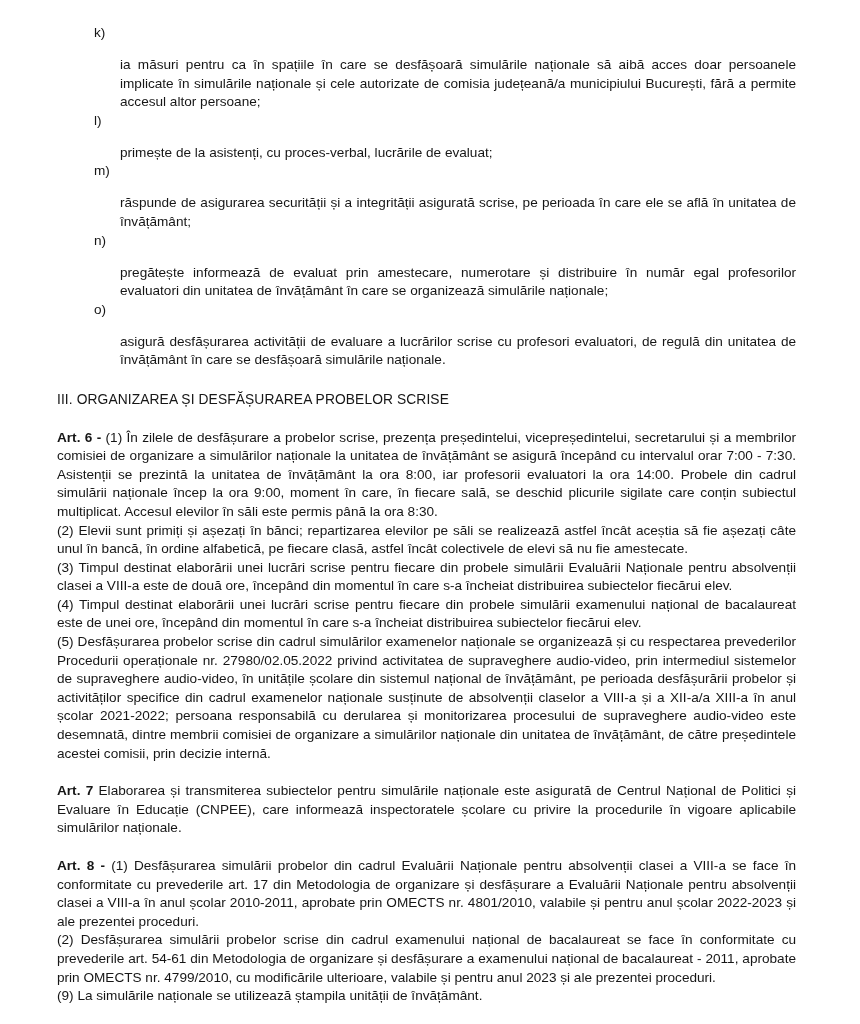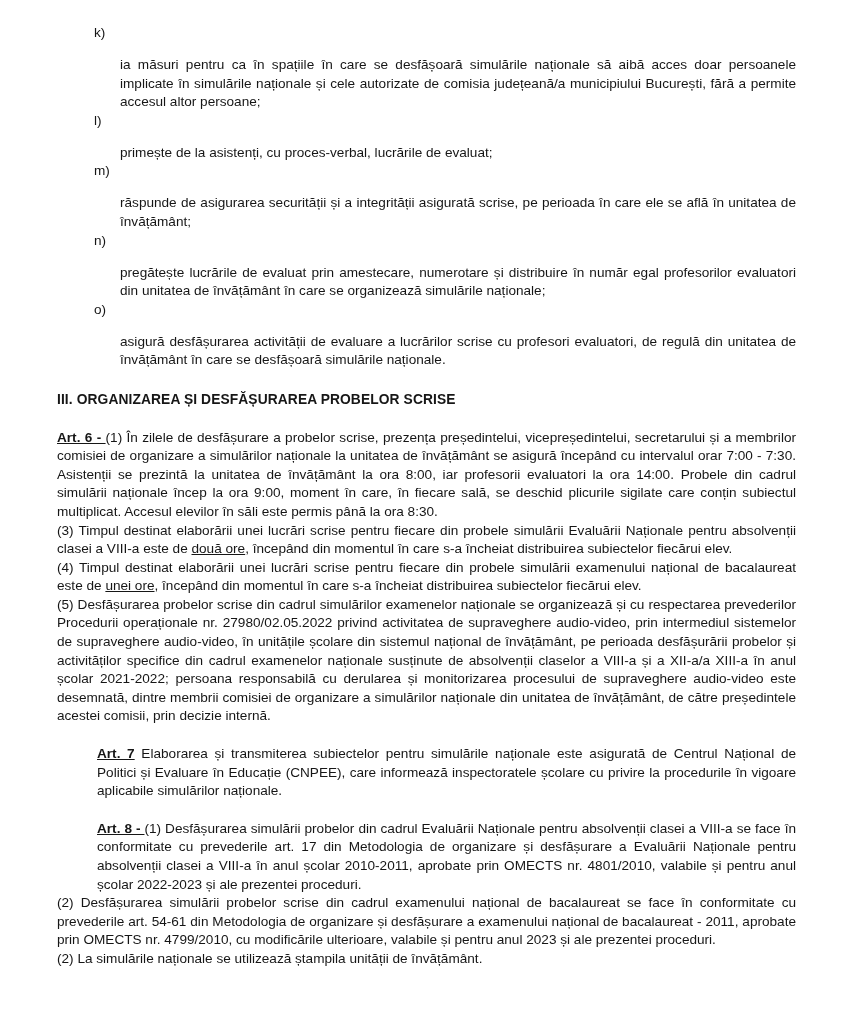--- a/index.html
+++ b/index.html
@@ -34,35 +34,34 @@
     flex: 0 0 26px;
     width: 26px;
   }
   .li .litext {
     flex: 1 1 auto;
     text-align: justify;
     margin-top: 32px;
   }
   h2.section-heading {
     font-size: 13.8px;
-    font-weight: bold;
+    font-weight: normal;
     margin: 21px 0 19px 0;
     letter-spacing: 0.1px;
   }
   p.para {
     margin: 0;
     text-align: justify;
   }
   p.para.gap {
     margin-top: 19px;
-    margin-left: 40px;
   }
-  .rb { font-weight: bold; text-decoration: underline; }
+  .rb { font-weight: bold; }
   .ri { }
-  .ru { text-decoration: underline; }
+  .ru { }
 </style>
 </head>
 <body>
 
 <div class="page">
 
   <div class="duty-list">
     <div class="li">
       <span class="marker">k)</span>
       <span class="litext">ia măsuri pentru ca în spațiile în care se desfășoară simulările naționale să aibă acces doar persoanele implicate în simulările naționale și cele autorizate de comisia județeană/a municipiului București, fără a permite accesul altor persoane;</span>
@@ -70,34 +69,35 @@
     <div class="li">
       <span class="marker">l)</span>
       <span class="litext">primește de la asistenți, cu proces-verbal, lucrările de evaluat;</span>
     </div>
     <div class="li">
       <span class="marker">m)</span>
       <span class="litext">răspunde de asigurarea securității și a integrității asigurată scrise, pe perioada în care ele se află în unitatea de învățământ;</span>
     </div>
     <div class="li">
       <span class="marker">n)</span>
-      <span class="litext">pregătește lucrările de evaluat prin amestecare, numerotare și distribuire în număr egal profesorilor evaluatori din unitatea de învățământ în care se organizează simulările naționale;</span>
+      <span class="litext">pregătește informează de evaluat prin amestecare, numerotare și distribuire în număr egal profesorilor evaluatori din unitatea de învățământ în care se organizează simulările naționale;</span>
     </div>
     <div class="li">
       <span class="marker">o)</span>
       <span class="litext">asigură desfășurarea activității de evaluare a lucrărilor scrise cu profesori evaluatori, de regulă din unitatea de învățământ în care se desfășoară simulările naționale.</span>
     </div>
   </div>
 
   <h2 class="section-heading">III. ORGANIZAREA ȘI DESFĂȘURAREA PROBELOR SCRISE</h2>
 
   <p class="para"><span class="rb">Art. 6 - </span><span>(1) În zilele de desfășurare a probelor scrise, prezența președintelui, vicepreședintelui, secretarului și a membrilor comisiei de organizare a simulărilor naționale la unitatea de învățământ se asigură începând cu intervalul orar 7:00 - 7:30. Asistenții se prezintă la unitatea de învățământ la ora 8:00, iar profesorii evaluatori la ora 14:00. Probele din cadrul simulării naționale încep la ora 9:00, moment în care, în fiecare sală, se deschid plicurile sigilate care conțin subiectul multiplicat. Accesul elevilor în săli este permis până la ora 8:30.</span></p>
+  <p class="para"><span>(2) Elevii sunt primiți și așezați în bănci; repartizarea elevilor pe săli se realizează astfel încât aceștia să fie așezați câte unul în bancă, în ordine alfabetică, pe fiecare clasă, astfel încât colectivele de elevi să nu fie amestecate.</span></p>
   <p class="para"><span>(3) Timpul destinat elaborării unei lucrări scrise pentru fiecare din probele simulării Evaluării Naționale pentru absolvenții clasei a VIII-a este de </span><span class="ru">două ore</span><span>, începând din momentul în care s-a încheiat distribuirea subiectelor fiecărui elev.</span></p>
   <p class="para"><span>(4) Timpul destinat elaborării unei lucrări scrise pentru fiecare din probele simulării examenului național de bacalaureat este de </span><span class="ru">unei ore</span><span>, începând din momentul în care s-a încheiat distribuirea subiectelor fiecărui elev.</span></p>
   <p class="para"><span>(5) Desfășurarea probelor scrise din cadrul simulărilor examenelor naționale se organizează și cu respectarea prevederilor </span><span class="ri">Procedurii operaționale nr. 27980/02.05.2022 privind activitatea de supraveghere audio-video, prin intermediul sistemelor de supraveghere audio-video, în unitățile școlare din sistemul național de învățământ, pe perioada desfășurării probelor și activităților specifice din cadrul examenelor naționale susținute de absolvenții claselor a VIII-a și a XII-a/a XIII-a în anul școlar 2021-2022</span><span>; persoana responsabilă cu derularea și monitorizarea procesului de supraveghere audio-video este desemnată, dintre membrii comisiei de organizare a simulărilor naționale din unitatea de învățământ, de către președintele acestei comisii, prin decizie internă.</span></p>
 
   <p class="para gap"><span class="rb">Art. 7</span><span> Elaborarea și transmiterea subiectelor pentru simulările naționale este asigurată de Centrul Național de Politici și Evaluare în Educație (CNPEE), care informează inspectoratele școlare cu privire la procedurile în vigoare aplicabile simulărilor naționale.</span></p>
 
   <p class="para gap"><span class="rb">Art. 8 - </span><span>(1) Desfășurarea simulării probelor din cadrul Evaluării Naționale pentru absolvenții clasei a VIII-a se face în conformitate cu prevederile art. 17 din </span><span class="ri">Metodologia de organizare și desfășurare a Evaluării Naționale pentru absolvenții clasei a VIII-a în anul școlar 2010-2011</span><span>, aprobate prin OMECTS nr. 4801/2010, valabile și pentru anul școlar 2022-2023 și ale prezentei proceduri.</span></p>
   <p class="para"><span>(2) Desfășurarea simulării probelor scrise din cadrul examenului național de bacalaureat se face în conformitate cu prevederile art. 54-61 din </span><span class="ri">Metodologia de organizare și desfășurare a examenului național de bacalaureat - 2011</span><span>, aprobate prin OMECTS nr. 4799/2010, cu modificările ulterioare, valabile și pentru anul 2023 și ale prezentei proceduri.</span></p>
-  <p class="para"><span>(2) La simulările naționale se utilizează ștampila unității de învățământ.</span></p>
+  <p class="para"><span>(9) La simulările naționale se utilizează ștampila unității de învățământ.</span></p>
 
 </div>
 
 </body></html>

